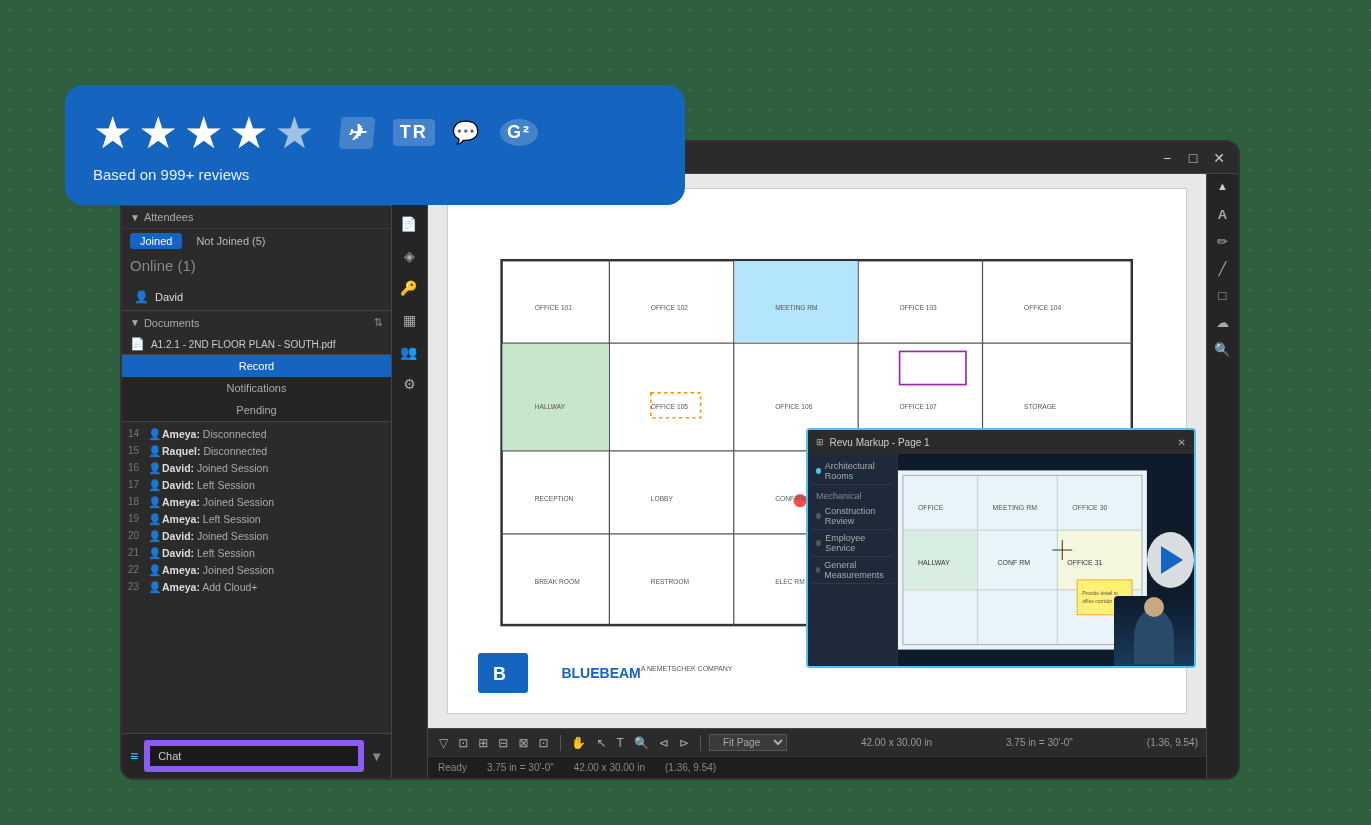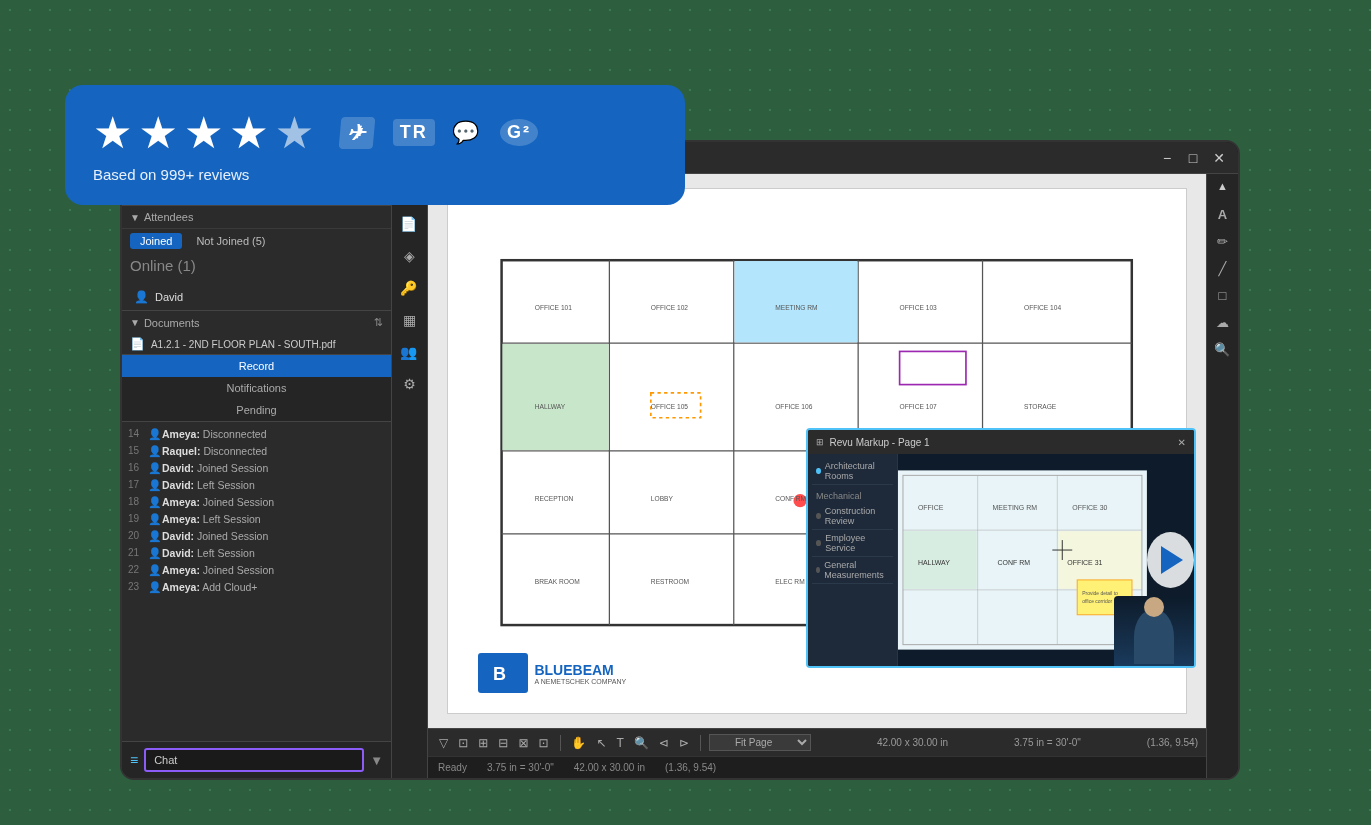--- a/index.html
+++ b/index.html
@@ -283,21 +283,21 @@
       display: flex;
       align-items: center;
       padding: 6px 8px;
       gap: 6px;
       border-top: 1px solid #444;
       background: #252525;
     }
     .chat-input-wrapper {
       flex: 1;
       background: #1a1a1a;
-      border: 2px solid #8b5cf6;
+      border: 6px solid #8b5cf6;
       border-radius: 3px;
       overflow: hidden;
     }
     .chat-input {
       width: 100%;
       background: none;
       border: none;
       color: #ccc;
       font-size: 11px;
       padding: 4px 8px;
@@ -377,21 +377,21 @@
       border-radius: 3px;
       display: flex;
       align-items: center;
       justify-content: center;
       color: white;
       font-size: 16px;
       font-weight: bold;
     }
     .bb-logo-text {
       display: flex;
-      flex-direction: column;
+      margin-left: 27px;
     }
     .bb-brand { font-size: 14px; font-weight: bold; color: #1565c0; }
     .bb-sub { font-size: 7px; color: #555; }
 
     
     .bottom-toolbar {
       background: #2b2b2b;
       height: 28px;
       display: flex;
       align-items: center;
@@ -851,21 +851,21 @@
         <span class="toolbar-icon">⊠</span>
         <span class="toolbar-icon">⊡</span>
         <div class="toolbar-sep"></div>
         <span class="toolbar-icon">✋</span>
         <span class="toolbar-icon">↖</span>
         <span class="toolbar-icon">T</span>
         <span class="toolbar-icon">🔍</span>
         <span class="toolbar-icon">⊲</span>
         <span class="toolbar-icon">⊳</span>
         <div class="toolbar-sep"></div>
-        <select style="background:#3a3a3a;border:1px solid #555;color:#aaa;font-size:10px;padding:1px 21px;">
+        <select style="background:#3a3a3a;border:1px solid #555;color:#aaa;font-size:10px;padding:1px 9px;">
           <option>Fit Page</option>
           <option>100%</option>
           <option>75%</option>
         </select>
         <span class="toolbar-text">42.00 x 30.00 in</span>
         <span class="toolbar-text">3.75 in = 30'-0"</span>
         <span class="toolbar-text">(1.36, 9.54)</span>
       </div>
 
       <div class="status-bar">

